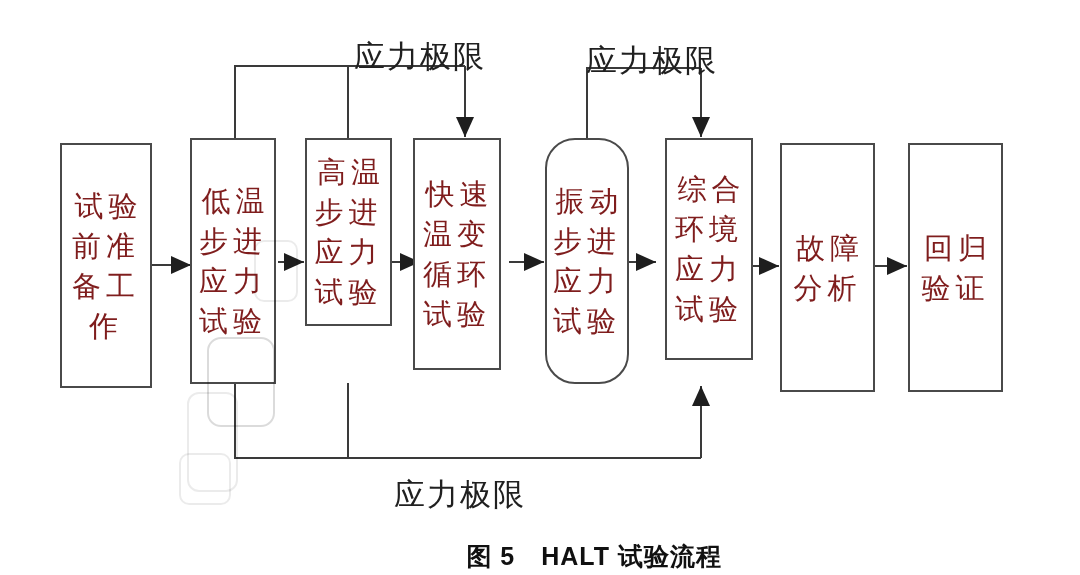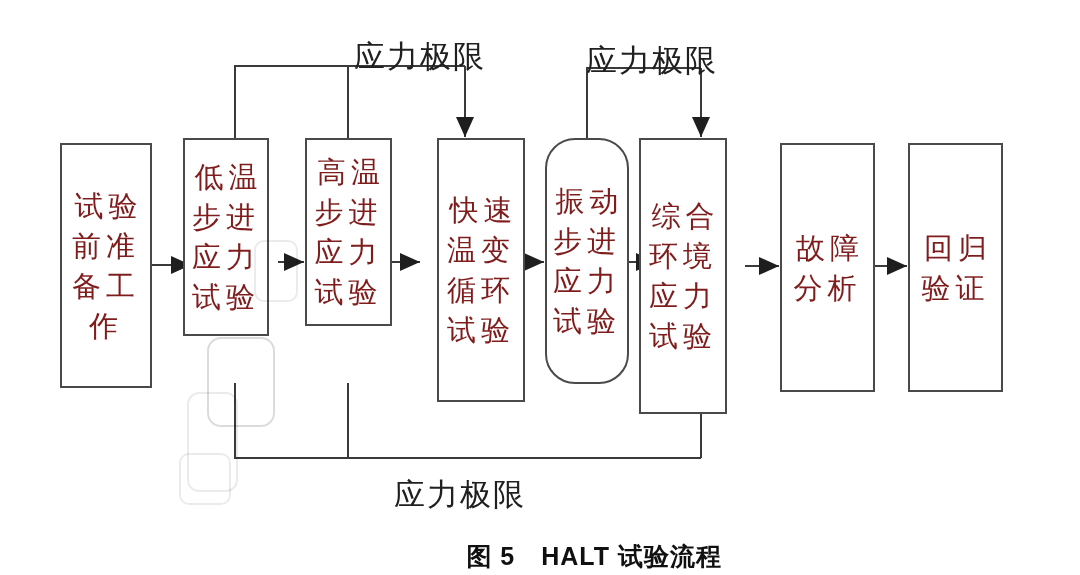--- a/index.html
+++ b/index.html
@@ -62,49 +62,49 @@
     <line x1="875" y1="266" x2="907" y2="266" stroke="#3a3a3a" stroke-width="2" marker-end="url(#ah)"></line>
   </svg>
 
   <div class="flow-box" style="left:60px; top:143px; width:92px; height:245px;">
     <span class="box-label">试验
 前准
 备工
 作</span>
   </div>
 
-  <div class="flow-box" style="left:183px; top:138px; width:86px; height:198px;">
+  <div class="flow-box" style="left:190px; top:138px; width:86px; height:246px;">
     <span class="box-label">低温
 步进
 应力
 试验</span>
   </div>
 
   <div class="flow-box" style="left:305px; top:138px; width:87px; height:188px;">
     <span class="box-label">高温
 步进
 应力
 试验</span>
   </div>
 
-  <div class="flow-box" style="left:437px; top:138px; width:88px; height:264px;align-items:center;">
+  <div class="flow-box" style="left:413px; top:138px; width:88px; height:232px;align-items:center;">
     <span class="box-label">快速
 温变
 循环
 试验</span>
   </div>
 
   <div class="flow-box" style="left:545px; top:138px; width:84px; height:246px;border-radius:30px;">
     <span class="box-label">振动
 步进
 应力
 试验</span>
   </div>
 
-  <div class="flow-box" style="left:639px; top:138px; width:88px; height:276px;">
+  <div class="flow-box" style="left:665px; top:138px; width:88px; height:222px;">
     <span class="box-label">综合
 环境
 应力
 试验</span>
   </div>
 
   <div class="flow-box" style="left:780px; top:143px; width:95px; height:249px;">
     <span class="box-label">故障
 分析</span>
   </div>

